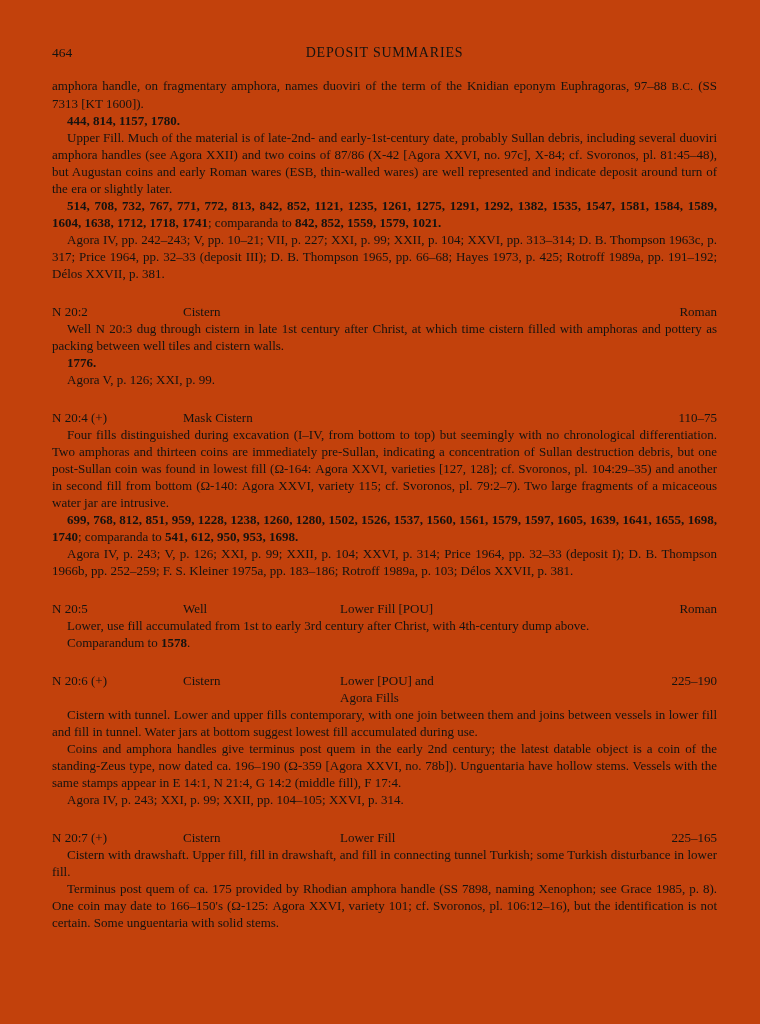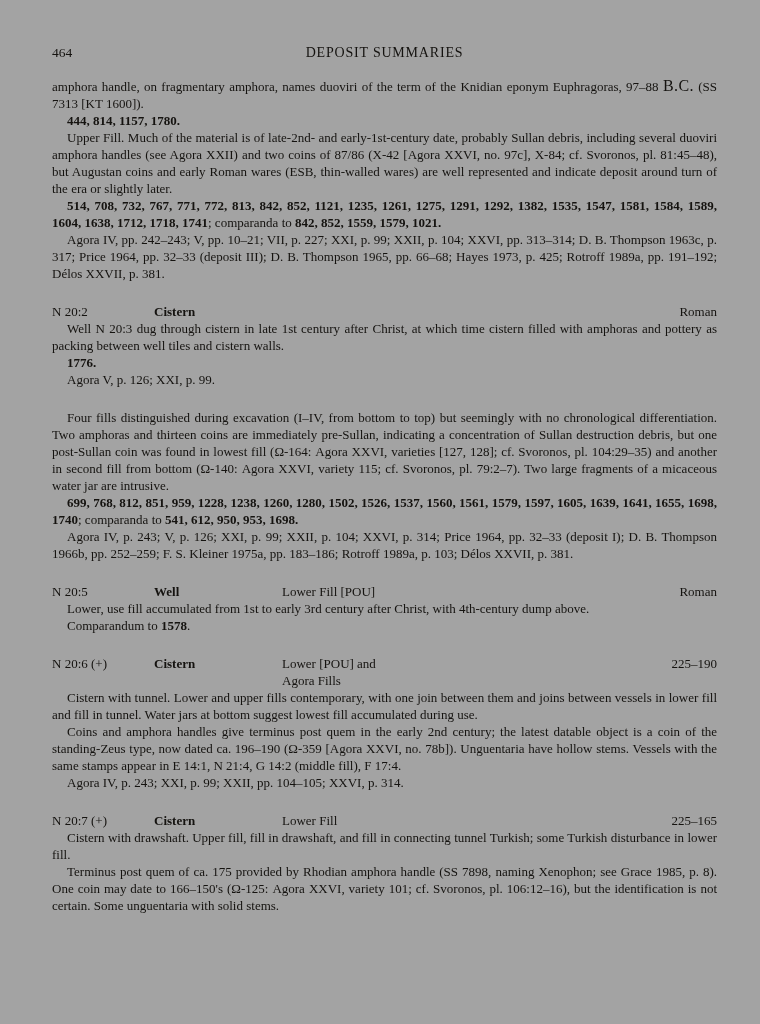--- a/index.html
+++ b/index.html
@@ -5,49 +5,49 @@
   html,body{margin:0;padding:0;}
   body{
     width:760px;height:1024px;
     background:#f4f2ee;
     font-family:"Liberation Serif","DejaVu Serif",serif;
     color:#151310;
     -webkit-font-smoothing:antialiased;
   }
   .sheet{
     width:760px;height:1024px;box-sizing:border-box;
-    background:#a3a3a3;
+    background:#c2410c;
     padding:44px 43px 0 52px;
     overflow:hidden;
   }
   .running-head{
     position:relative;height:18px;margin-bottom:15px;
     font-size:13.5px;line-height:18px;
   }
   .pagenum{position:absolute;left:0;top:0;}
   .rh-title{
     position:absolute;left:0;right:0;top:0;text-align:center;
     font-size:14px;letter-spacing:0.8px;font-family:Liberation Serif, serif;
   }
   .para{
     margin:0;font-size:13px;line-height:17px;
     text-align:justify;
   }
   .indent{text-indent:15px;}
   .entry{margin-top:21px;}
   .entry-head{
-    display:flex;font-size:13px;line-height:17px;align-items:flex-start;
+    display:flex;font-size:13px;line-height:17px;align-items:flex-start;gap:29px;
   }
   .col-id{width:102px;flex:none;}
-  .col-type{width:128px;flex:none;font-weight:bold;}
+  .col-type{width:128px;flex:none;}
   .col-fill{flex:1;display:flex;flex-direction:column;}
   .col-date{flex:none;text-align:center;white-space:nowrap;}
   .it{}
   .bd{font-weight:700;}
-  .sc{font-size:16px;letter-spacing:0.4px;}
+  .sc{font-size:11px;letter-spacing:0.4px;}
 </style>
 </head>
 <body>
 
 <div class="sheet">
 
   <header class="running-head">
     <span class="pagenum">464</span>
     <span class="rh-title">DEPOSIT SUMMARIES</span>
   </header>
@@ -68,20 +68,28 @@
           <span></span>
         </span>
         <span class="col-date">Roman</span>
       </div>
       <p class="para indent"><span>Well N 20:3 dug through cistern in late 1st century after Christ, at which time cistern filled with amphoras and pottery as packing between well tiles and cistern walls.</span></p>
       <p class="para indent"><span class="bd">1776.</span></p>
       <p class="para indent"><span class="it">Agora</span><span> V, p. 126; XXI, p. 99.</span></p>
     </section>
 
     <section class="entry">
+      <div class="entry-head">
+        <span class="col-id">N 20:4 (+)</span>
+        <span class="col-type">Mask Cistern</span>
+        <span class="col-fill">
+          <span></span>
+        </span>
+        <span class="col-date">110–75</span>
+      </div>
       <p class="para indent"><span>Four fills distinguished during excavation (I–IV, from bottom to top) but seemingly with no chronological differentiation. Two amphoras and thirteen coins are immediately pre-Sullan, indicating a concentration of Sullan destruction debris, but one post-Sullan coin was found in lowest fill (Ω-164: </span><span class="it">Agora</span><span> XXVI, varieties [127, 128]; cf. Svoronos, pl. 104:29–35) and another in second fill from bottom (Ω-140: </span><span class="it">Agora</span><span> XXVI, variety 115; cf. Svoronos, pl. 79:2–7). Two large fragments of a micaceous water jar are intrusive.</span></p>
       <p class="para indent"><span class="bd">699, 768, 812, 851, 959, 1228, 1238, 1260, 1280, 1502, 1526, 1537, 1560, 1561, 1579, 1597, 1605, 1639, 1641, 1655, 1698, 1740</span><span>; comparanda to </span><span class="bd">541, 612, 950, 953, 1698.</span></p>
       <p class="para indent"><span class="it">Agora</span><span> IV, p. 243; V, p. 126; XXI, p. 99; XXII, p. 104; XXVI, p. 314; Price 1964, pp. 32–33 (deposit I); D. B. Thompson 1966b, pp. 252–259; F. S. Kleiner 1975a, pp. 183–186; Rotroff 1989a, p. 103; </span><span class="it">Délos</span><span> XXVII, p. 381.</span></p>
     </section>
 
     <section class="entry">
       <div class="entry-head">
         <span class="col-id">N 20:5</span>
         <span class="col-type">Well</span>
         <span class="col-fill">

